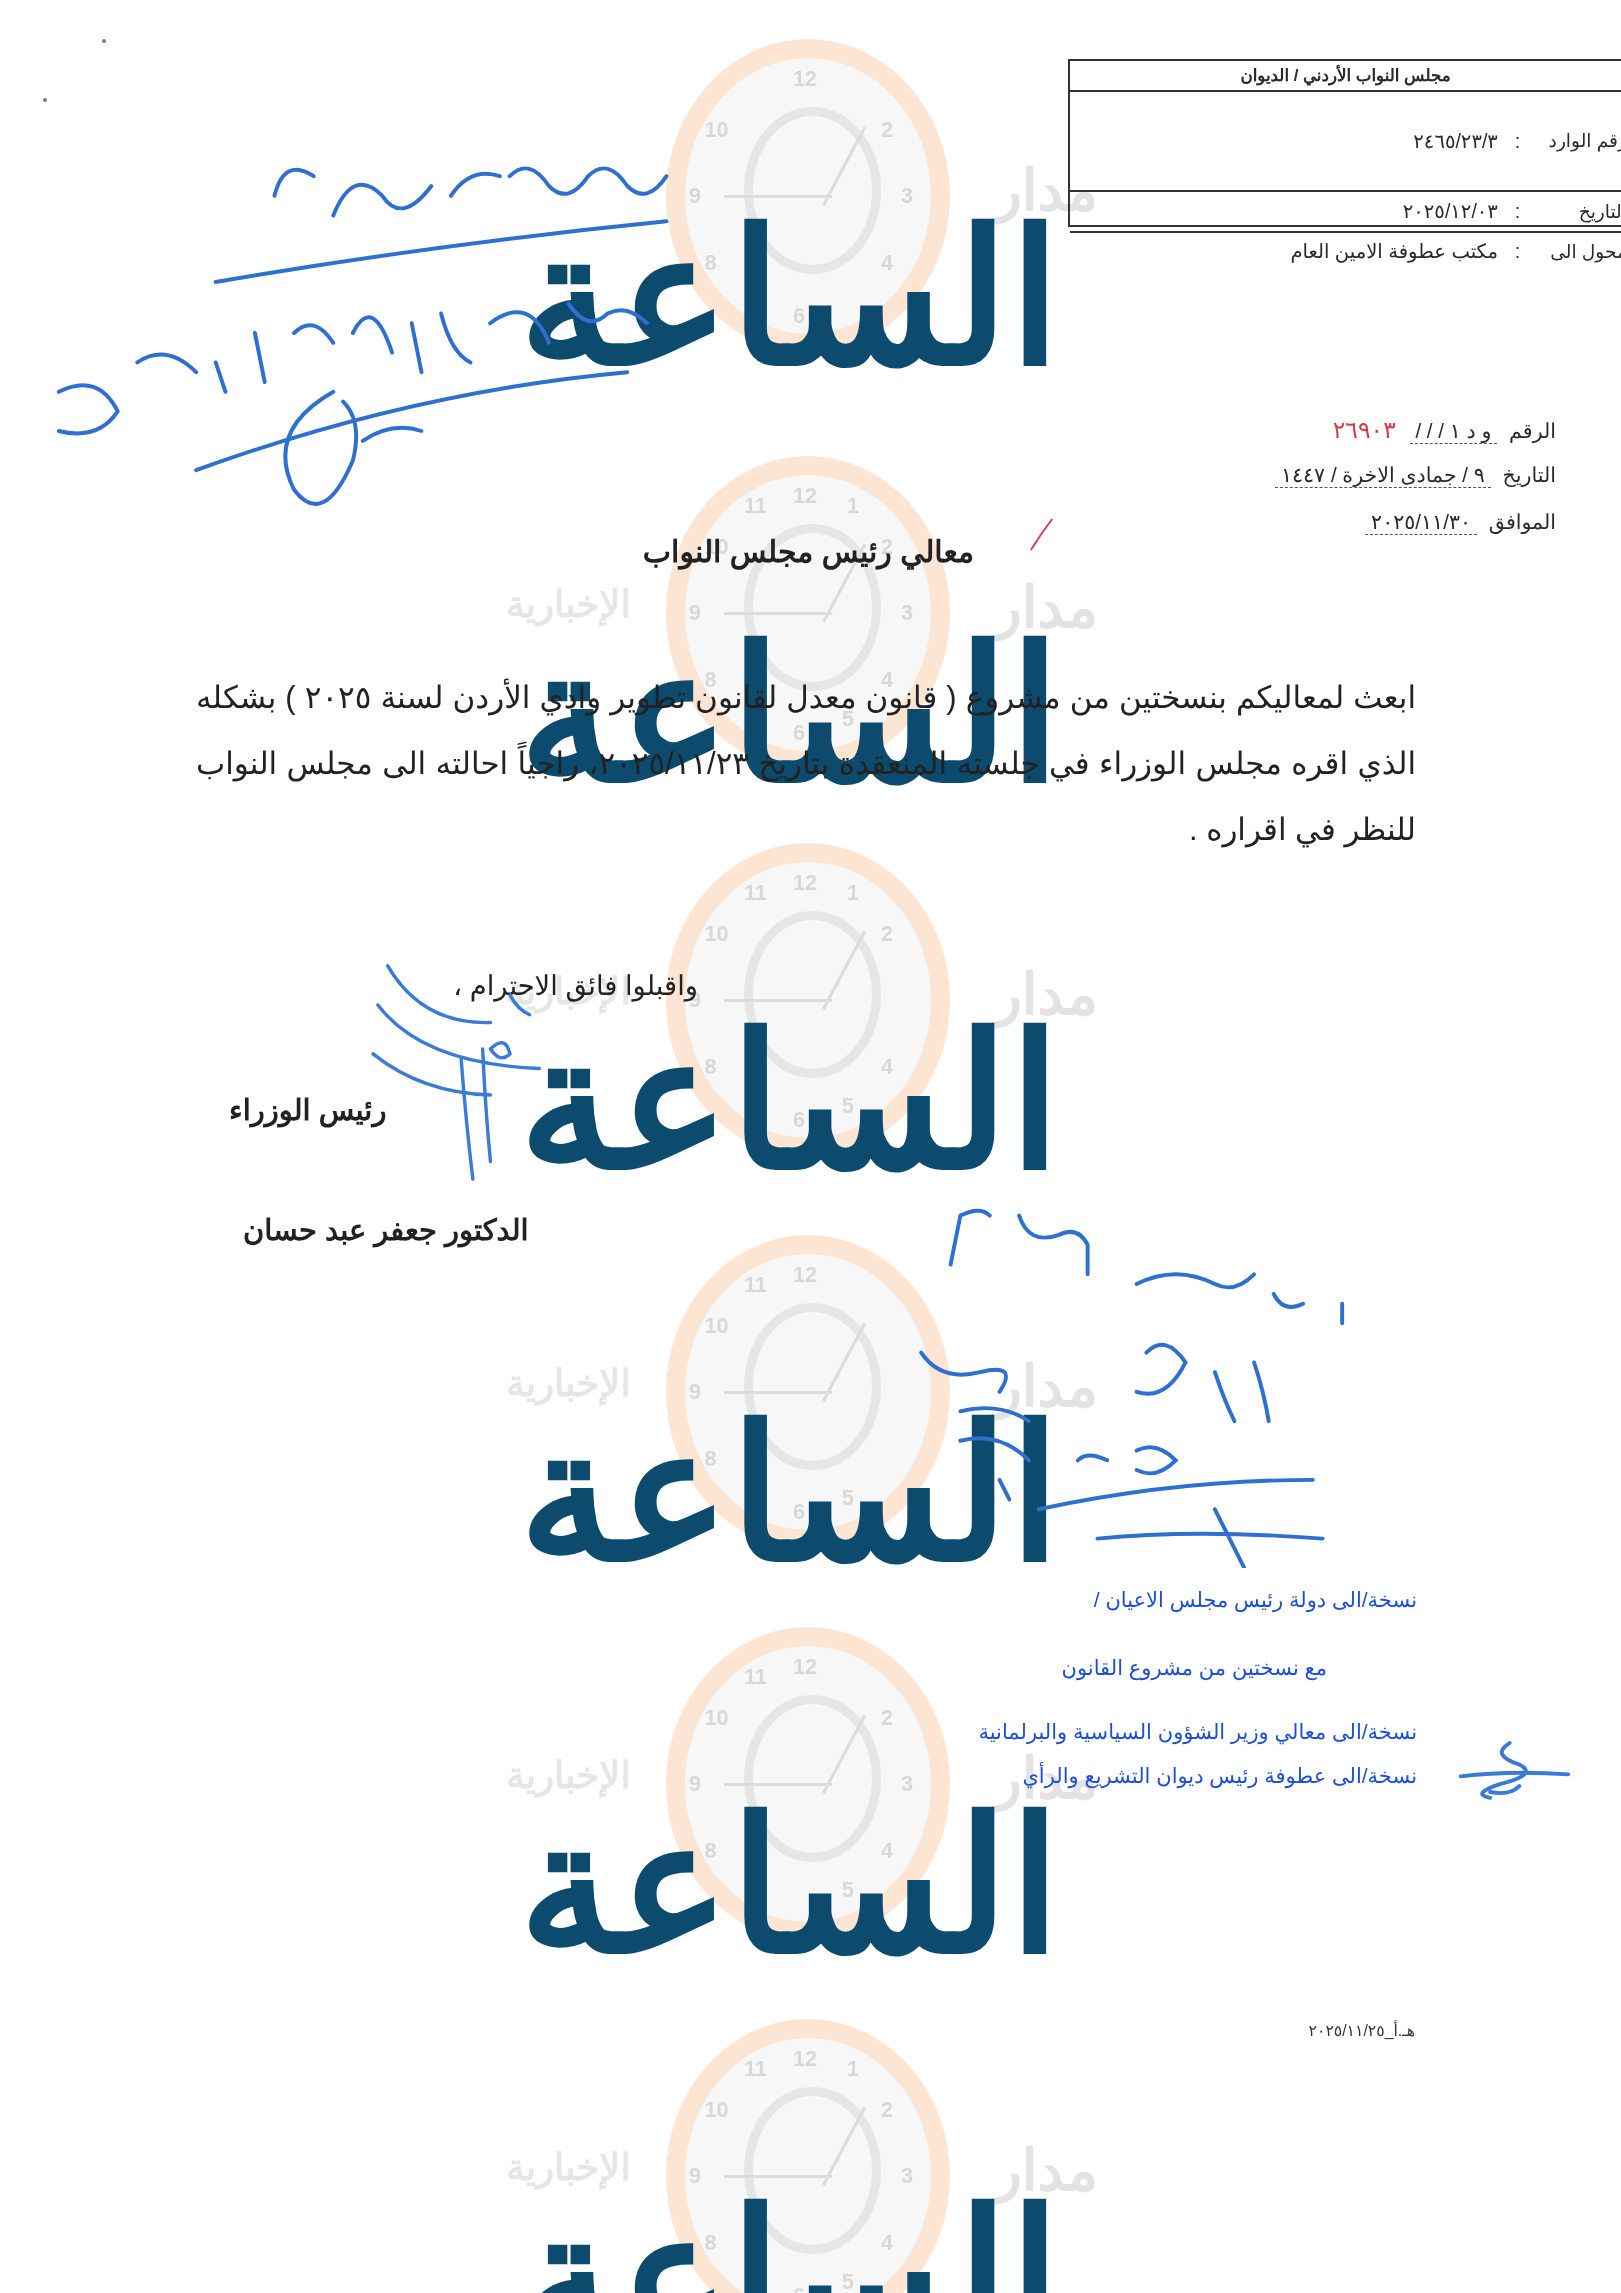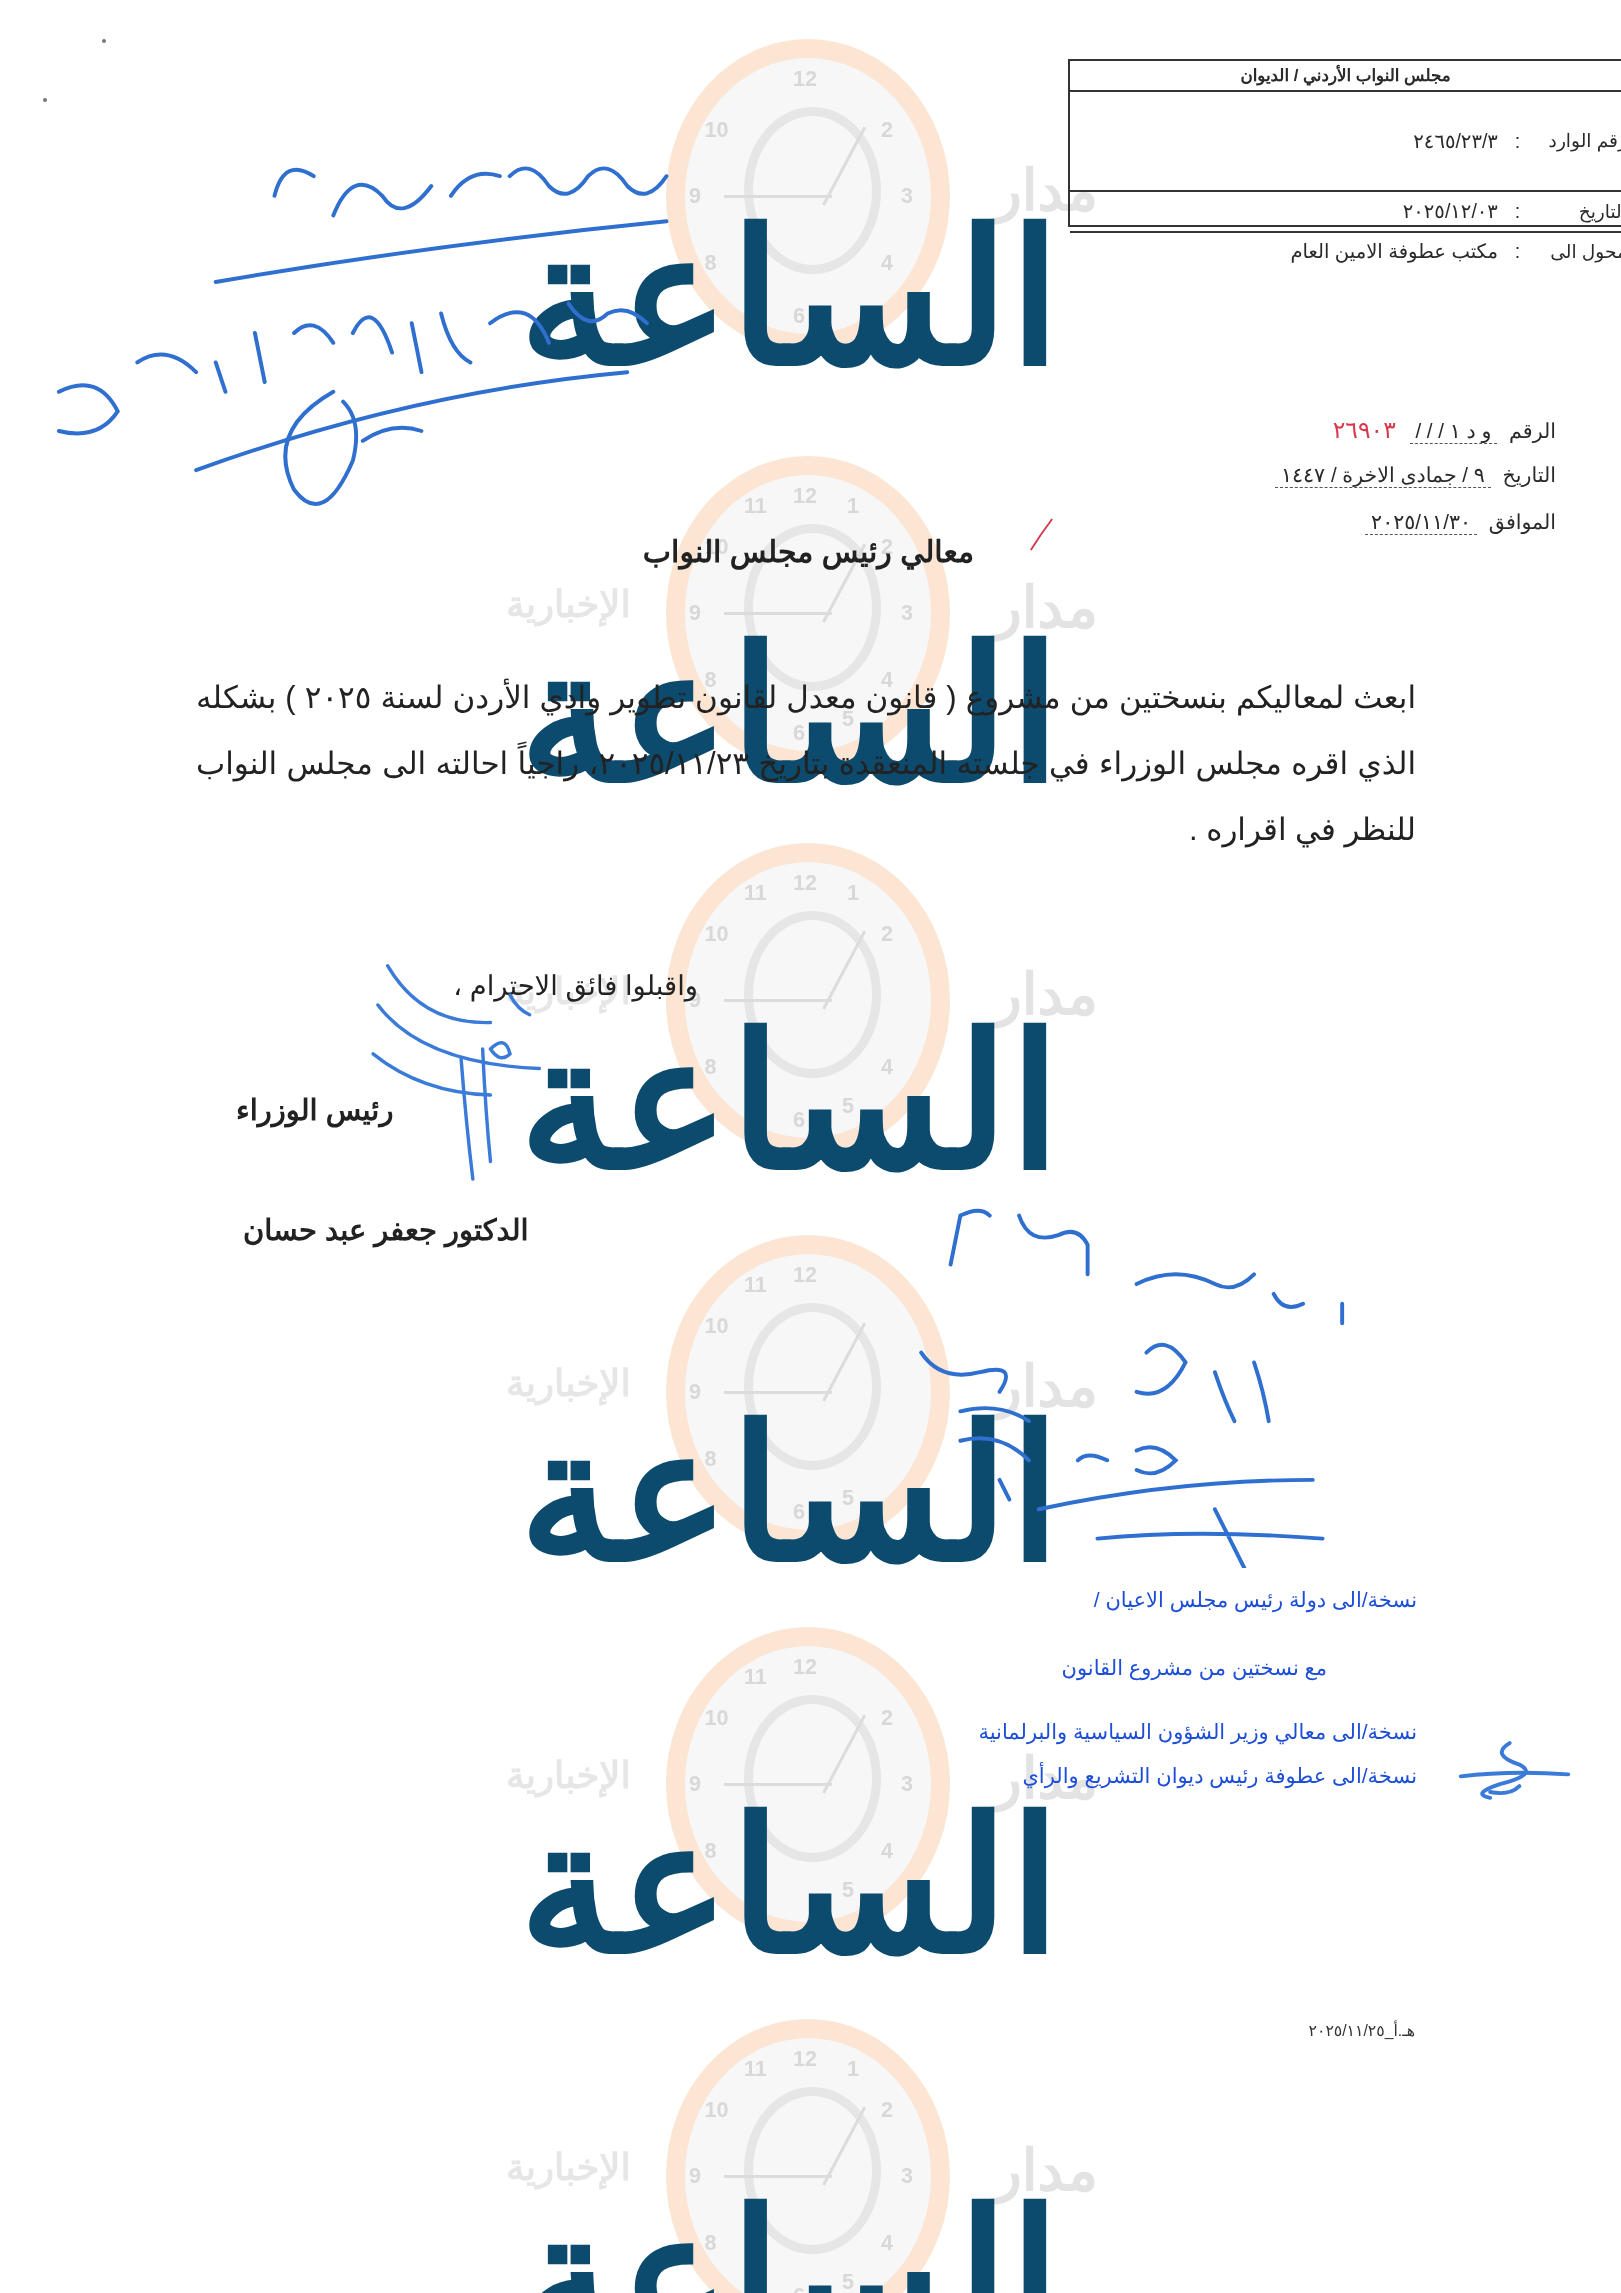--- a/index.html
+++ b/index.html
@@ -50,21 +50,21 @@
     .ref1 { top: 416px; }
     .ref2 { top: 463px; }
     .ref3 { top: 510px; }
 
     
     .addressee { position: absolute; right: 647px; top: 534px; font-family: "Liberation Sans", sans-serif; font-weight: bold;
                  font-size: 30px; direction: rtl; color: #222; }
     .para { position: absolute; left: 196px; width: 1220px; top: 665px; font-family: "Liberation Sans", sans-serif;
             font-size: 31px; line-height: 66px; direction: rtl; text-align: justify; text-align-last: right; color: #222; }
     .closing { position: absolute; right: 923px; top: 970px; font-family: "Liberation Sans", sans-serif; font-size: 27.4px; direction: rtl; color: #222; }
-    .pm-title { position: absolute; left: 236px; top: 1093px; font-family: "Liberation Sans", sans-serif; font-weight: bold; font-size: 29px; direction: rtl; color: #222; letter-spacing: 3.9px; }
+    .pm-title { position: absolute; left: 229px; top: 1093px; font-family: "Liberation Sans", sans-serif; font-weight: bold; font-size: 29px; direction: rtl; color: #222; letter-spacing: 3.9px; }
     .pm-name { position: absolute; left: 243px; top: 1213px; font-family: "Liberation Sans", sans-serif; font-weight: bold; font-size: 29px; direction: rtl; color: #222; }
 
     .cc { position: absolute; right: 204px; font-family: "Liberation Sans", sans-serif; font-size: 21px; direction: rtl; color: #1d4ed8; white-space: nowrap; }
     .cc1 { top: 1588px; }
     .cc2 { top: 1656px; right: 294px; }
     .cc3 { top: 1720px; }
     .cc4 { top: 1764px; }
 
     .footer-ref { position: absolute; right: 206px; top: 2021px; font-family: "Liberation Sans", sans-serif; font-size: 15.7px; direction: rtl; color: #333; }
 

